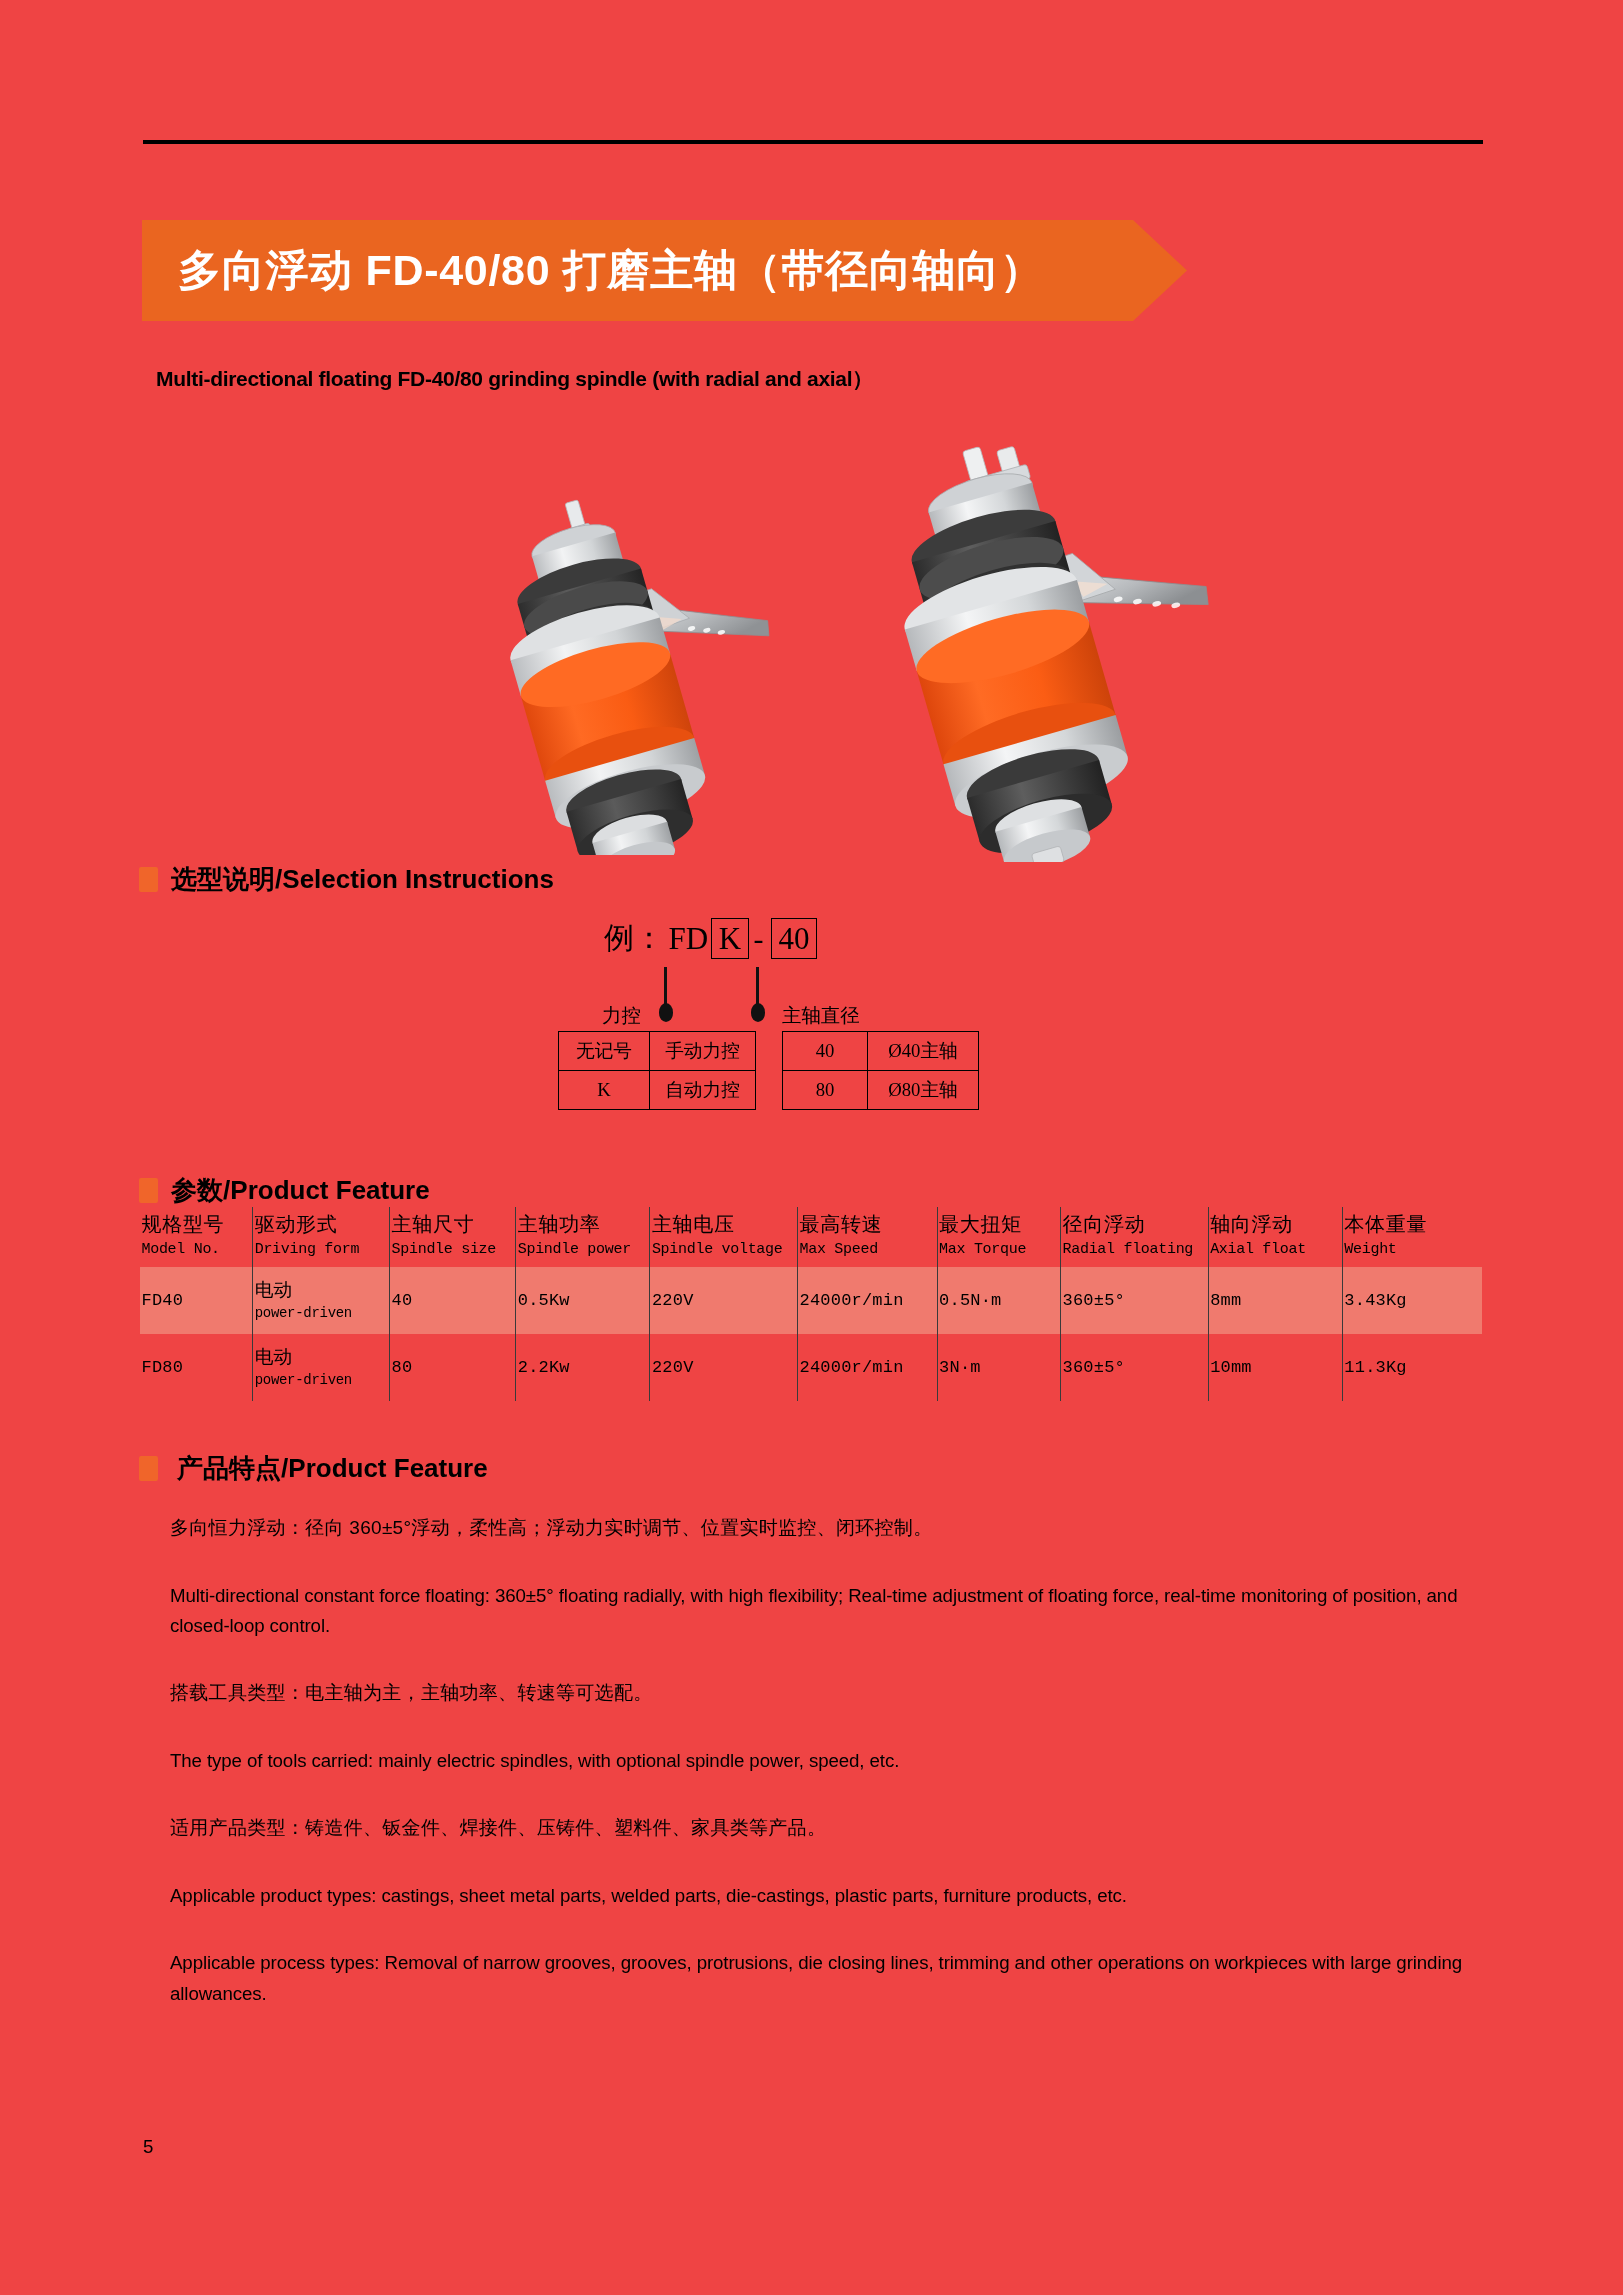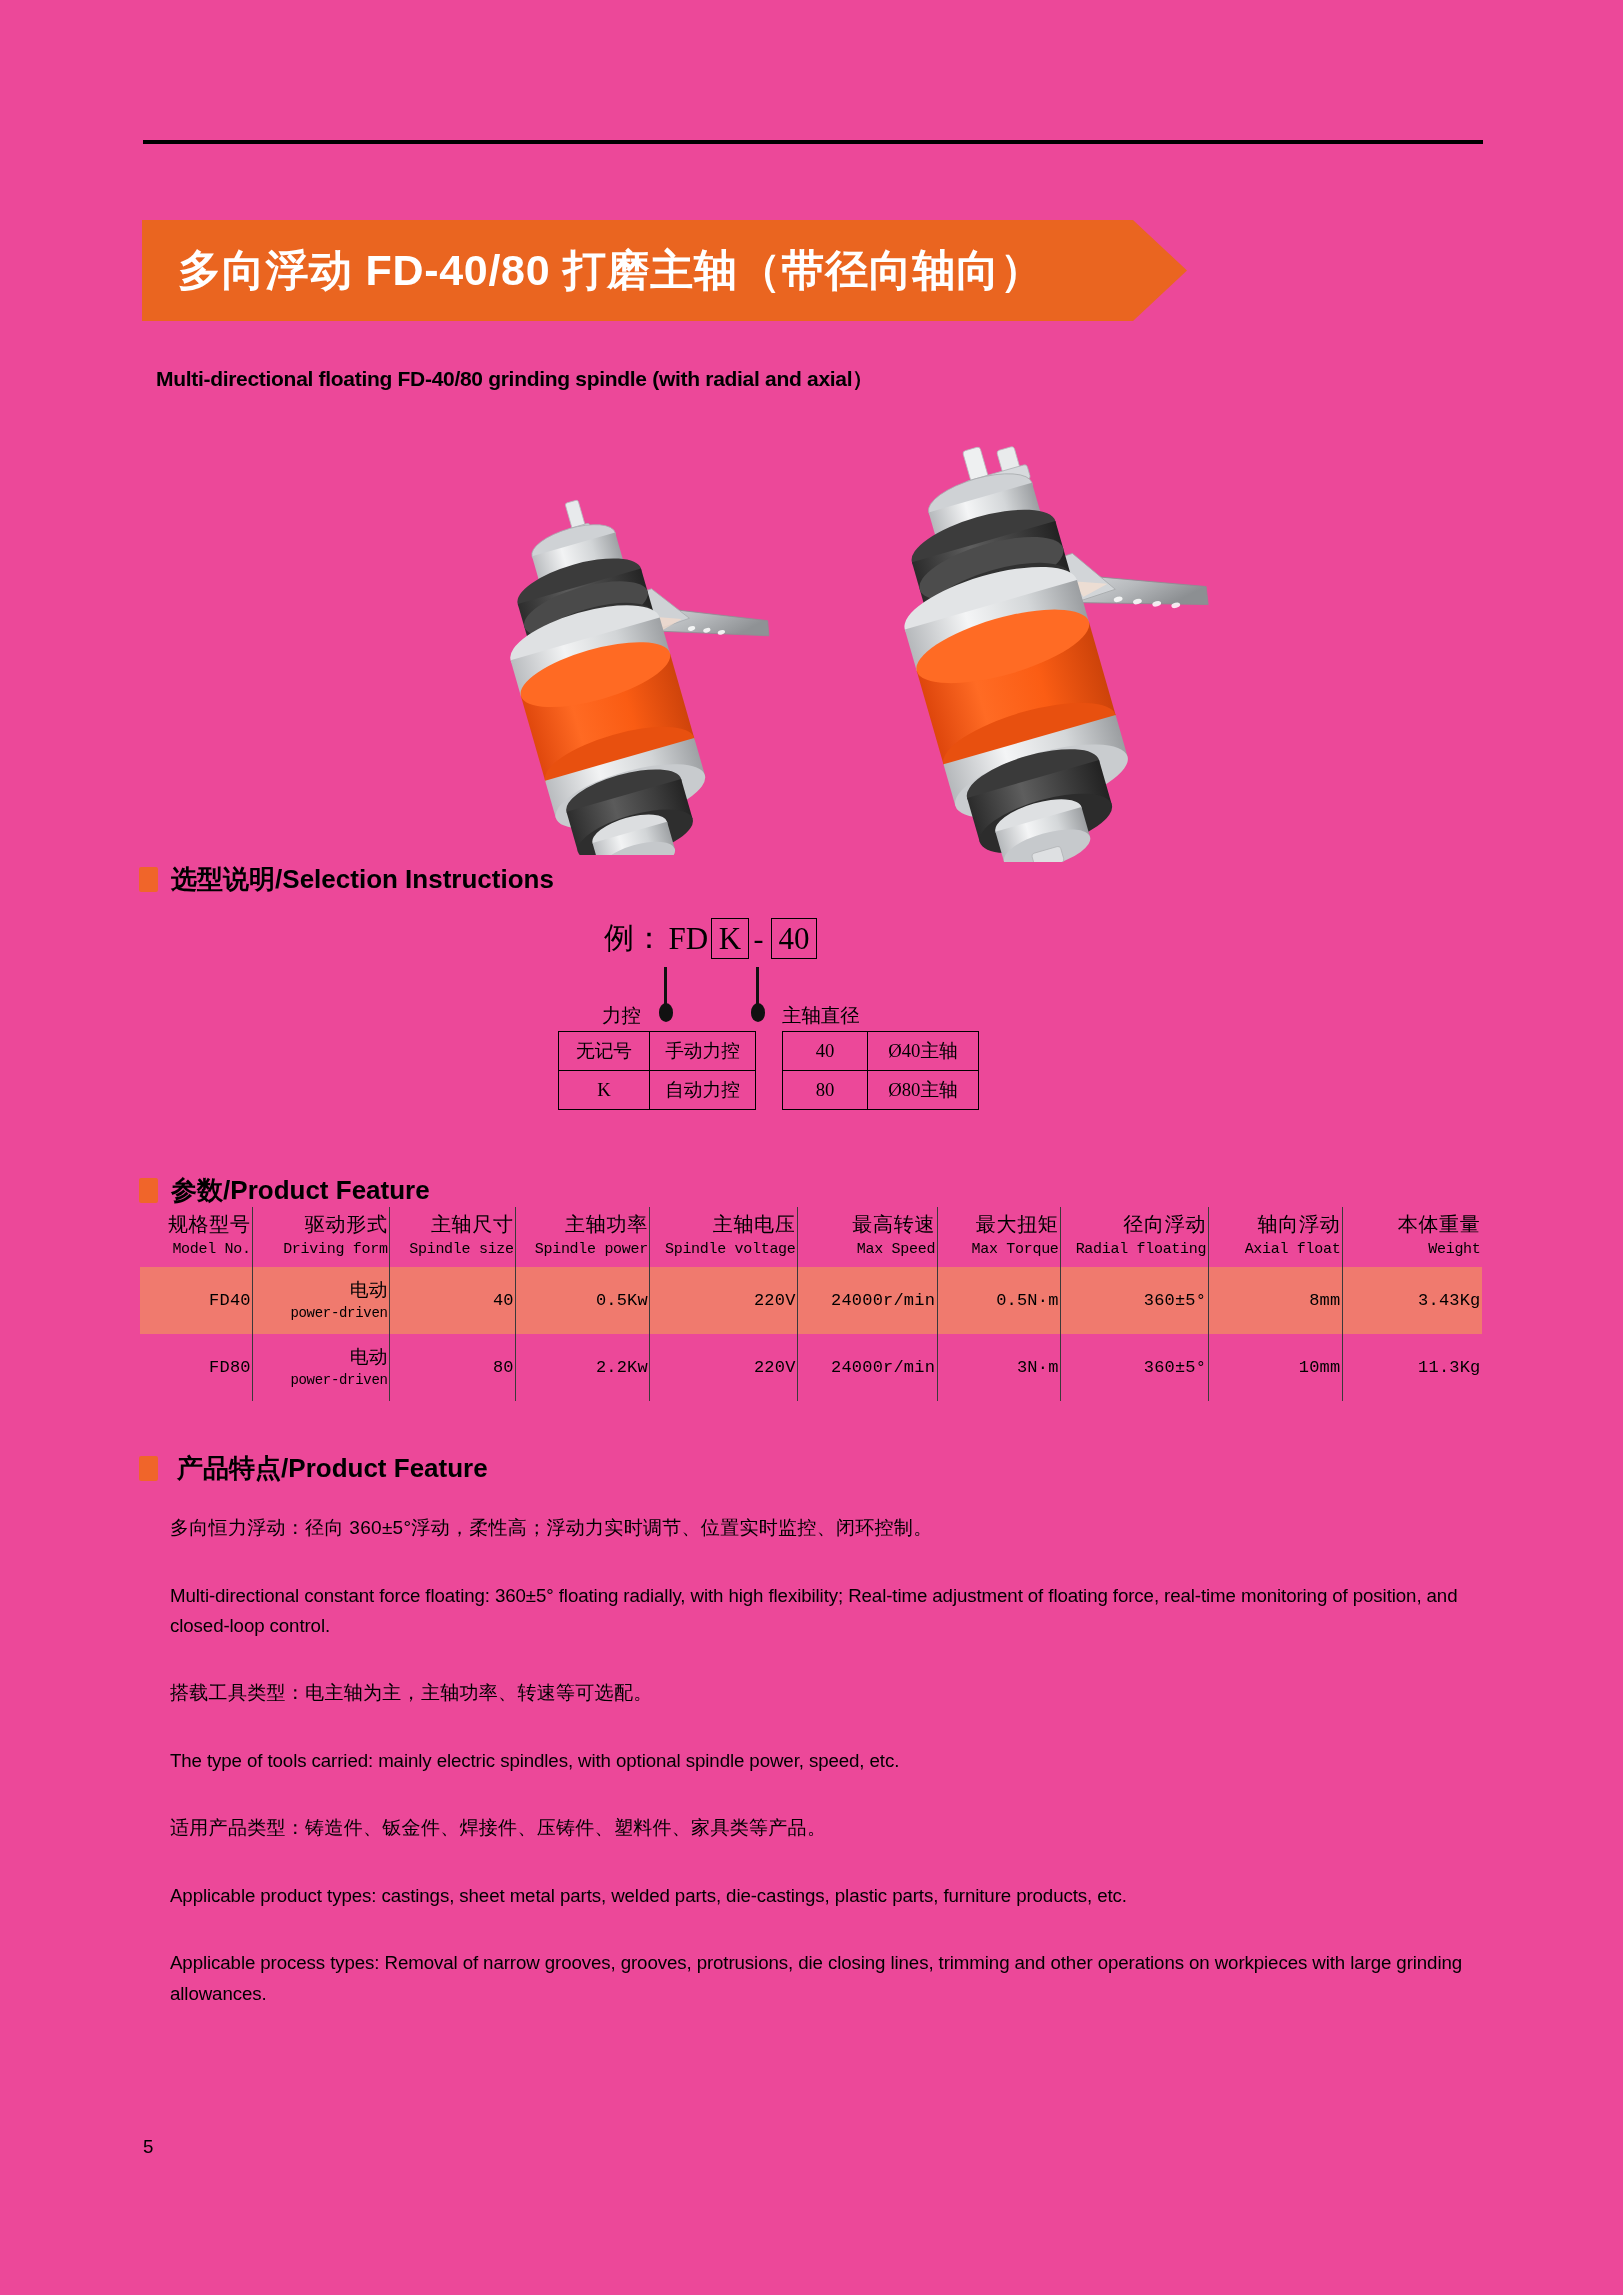--- a/index.html
+++ b/index.html
@@ -12,21 +12,21 @@
     height: 2295px;
     position: relative;
     font-family: "Liberation Sans", sans-serif;
     color: #000;
     overflow: hidden;
   }
 
   .page {
     position: absolute;
     inset: 0;
-    background: #ec4899;
+    background: #ef4444;
   }
 
   
   .top-rule {
     position: absolute;
     left: 143px;
     top: 140px;
     width: 1340px;
     height: 3.7px;
     background: #000;
@@ -188,21 +188,21 @@
     position: absolute;
     left: 140px;
     top: 1207px;
     width: 1342px;
     border-collapse: collapse;
     table-layout: fixed;
     font-family: "Liberation Mono", "DejaVu Sans Mono", monospace;
   }
   .param-table th,
   .param-table td {
-    text-align: right;
+    text-align: left;
     vertical-align: middle;
     border-right: 1.5px solid #3a3a3a;
     padding: 3px 1.5px;
   }
   .param-table th:last-child,
   .param-table td:last-child { border-right: none; }
 
   .param-table thead th {
     padding-top: 4.5px;
     padding-bottom: 7.5px;

